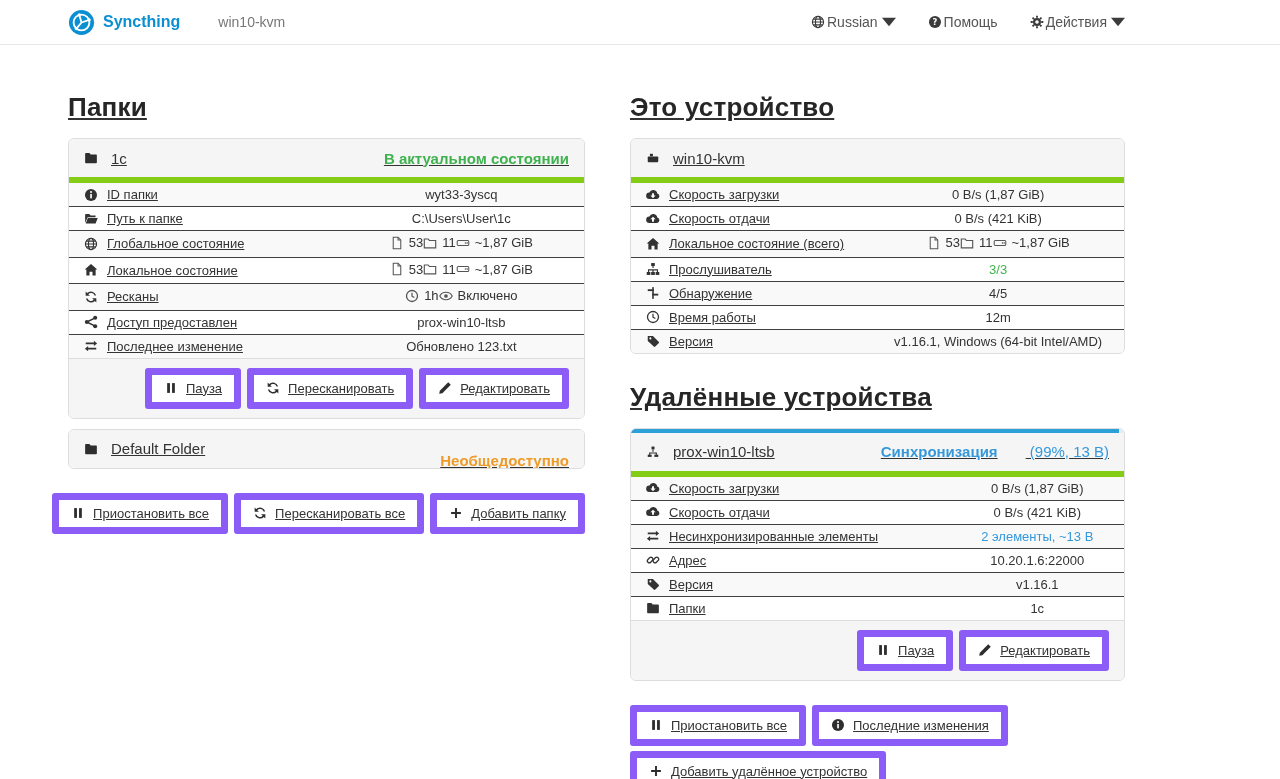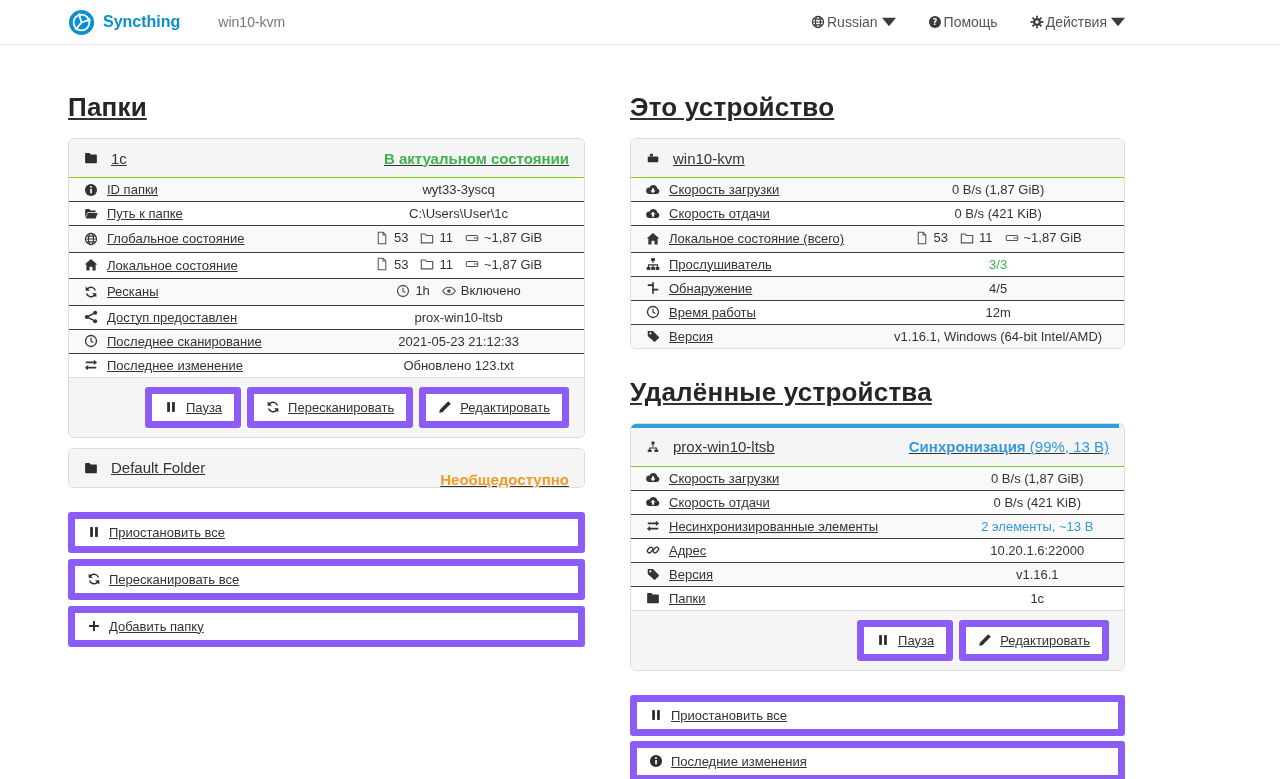--- a/index.html
+++ b/index.html
@@ -29,40 +29,40 @@
     letter-spacing:.2px; }
   h2.remote-h { margin-top:28px; }
   
   .panel { border:1px solid #ddd; border-radius:6px; margin-bottom:10px;
     overflow:hidden; background:#fff; }
   .panel-heading { background:#f5f5f5; height:38px; padding:0 15px;
     display:flex; align-items:center; gap:13px; font-size:15px; color:#333;
     cursor:pointer; }
   .panel-heading .hico { color:#2e2e2e; }
   .heading-status { margin-left:auto; font-weight:bold; font-size:15px; }
-  .heading-status .norm { font-weight:normal; }
+  .heading-status .norm { font-weight:normal;margin-left:28px; }
   table.detail { width:100%; border-collapse:collapse; }
   table.detail tr:nth-child(odd) td { background:#f9f9f9; }
   table.detail td { padding:4px 15px; border-top:1px solid #404040; font-size:13px; }
-  table.detail tr:first-child td { border-top:1px solid #84cc16; }
+  table.detail tr:first-child td { border-top:6px solid #84cc16; }
   td.val { text-align:center; white-space:nowrap; }
   .lblw { display:flex; align-items:center; gap:9px; }
-  .seg { display:inline-flex; align-items:center; gap:5px; margin-left:12px; }
+  .seg { display:inline-flex; align-items:center; gap:5px; }
   .seg:first-child { margin-left:0; }
   .seg .icw { color:#555; }
   .panel-footer { background:#f5f5f5; border-top:1px solid #ddd;
     padding:9px 15px; display:flex; justify-content:flex-end; gap:6px; }
   .strip-track { height:4px; background:#dfeef7; }
   .strip { height:4px; background:#2da0d8; }
   
   .btn { display:inline-flex; align-items:center; gap:8px; background:#fff;
     border:7px solid #8b5cf6; border-radius:3px; padding:6px 12px; font-size:13px;
     color:#333; cursor:pointer; font-family:inherit; white-space:nowrap; }
   .btn .icw { color:#2e2e2e; }
-  .btn-row { display:flex; gap:6px; margin-top:24px;flex-direction:column; }
+  .btn-row { display:flex; gap:6px; margin-top:24px; }
   .btn-row.right { justify-content:flex-end; }
   .btn-row.wrap { flex-wrap:wrap; row-gap:5px; justify-content:flex-start; }
   
   .c-green { color:#3fb24f; }
   .c-orange { color:#ef9b28;margin-top:24px; }
   .c-blue { color:#3498db; }
   
   .icw { display:inline-flex; width:14px; height:14px; flex:none;
     align-items:center; justify-content:center; }
   .icw svg { width:100%; height:100%; display:block; }
@@ -308,36 +308,20 @@
                         <circle cx="12.8" cy="12.8" r="2.3"></circle>
                         <path d="M3.2 8l9.6-4.8M3.2 8l9.6 4.8" stroke="currentColor" stroke-width="1.6"></path>
                       </g>
                     </svg>
                   </span>
                   <span>Доступ предоставлен</span>
                 </div>
               </td>
               <td class="val"><span class="seg">
                   <span>prox-win10-ltsb</span>
-                </span></td>
-            </tr>
-            <tr>
-              <td class="lbl">
-                <div class="lblw">
-                  <span class="icw">
-                    <svg viewBox="0 0 16 16">
-                      <circle cx="8" cy="8" r="6.3" fill="none" stroke="currentColor" stroke-width="1.5"></circle>
-                      <path d="M8 4.4v3.8l2.7 1.6" fill="none" stroke="currentColor" stroke-width="1.4"></path>
-                    </svg>
-                  </span>
-                  <span>Последнее сканирование</span>
-                </div>
-              </td>
-              <td class="val"><span class="seg">
-                  <span>2021-05-23 21:12:33</span>
                 </span></td>
             </tr>
             <tr>
               <td class="lbl">
                 <div class="lblw">
                   <span class="icw">
                     <svg viewBox="0 0 16 16">
                       <g fill="currentColor">
                         <path d="M11.3 2.1L15 5l-3.7 2.9V6H2V4.1h9.3z"></path>
                         <path d="M4.7 8.1L1 11l3.7 2.9V12H14v-1.9H4.7z"></path>

